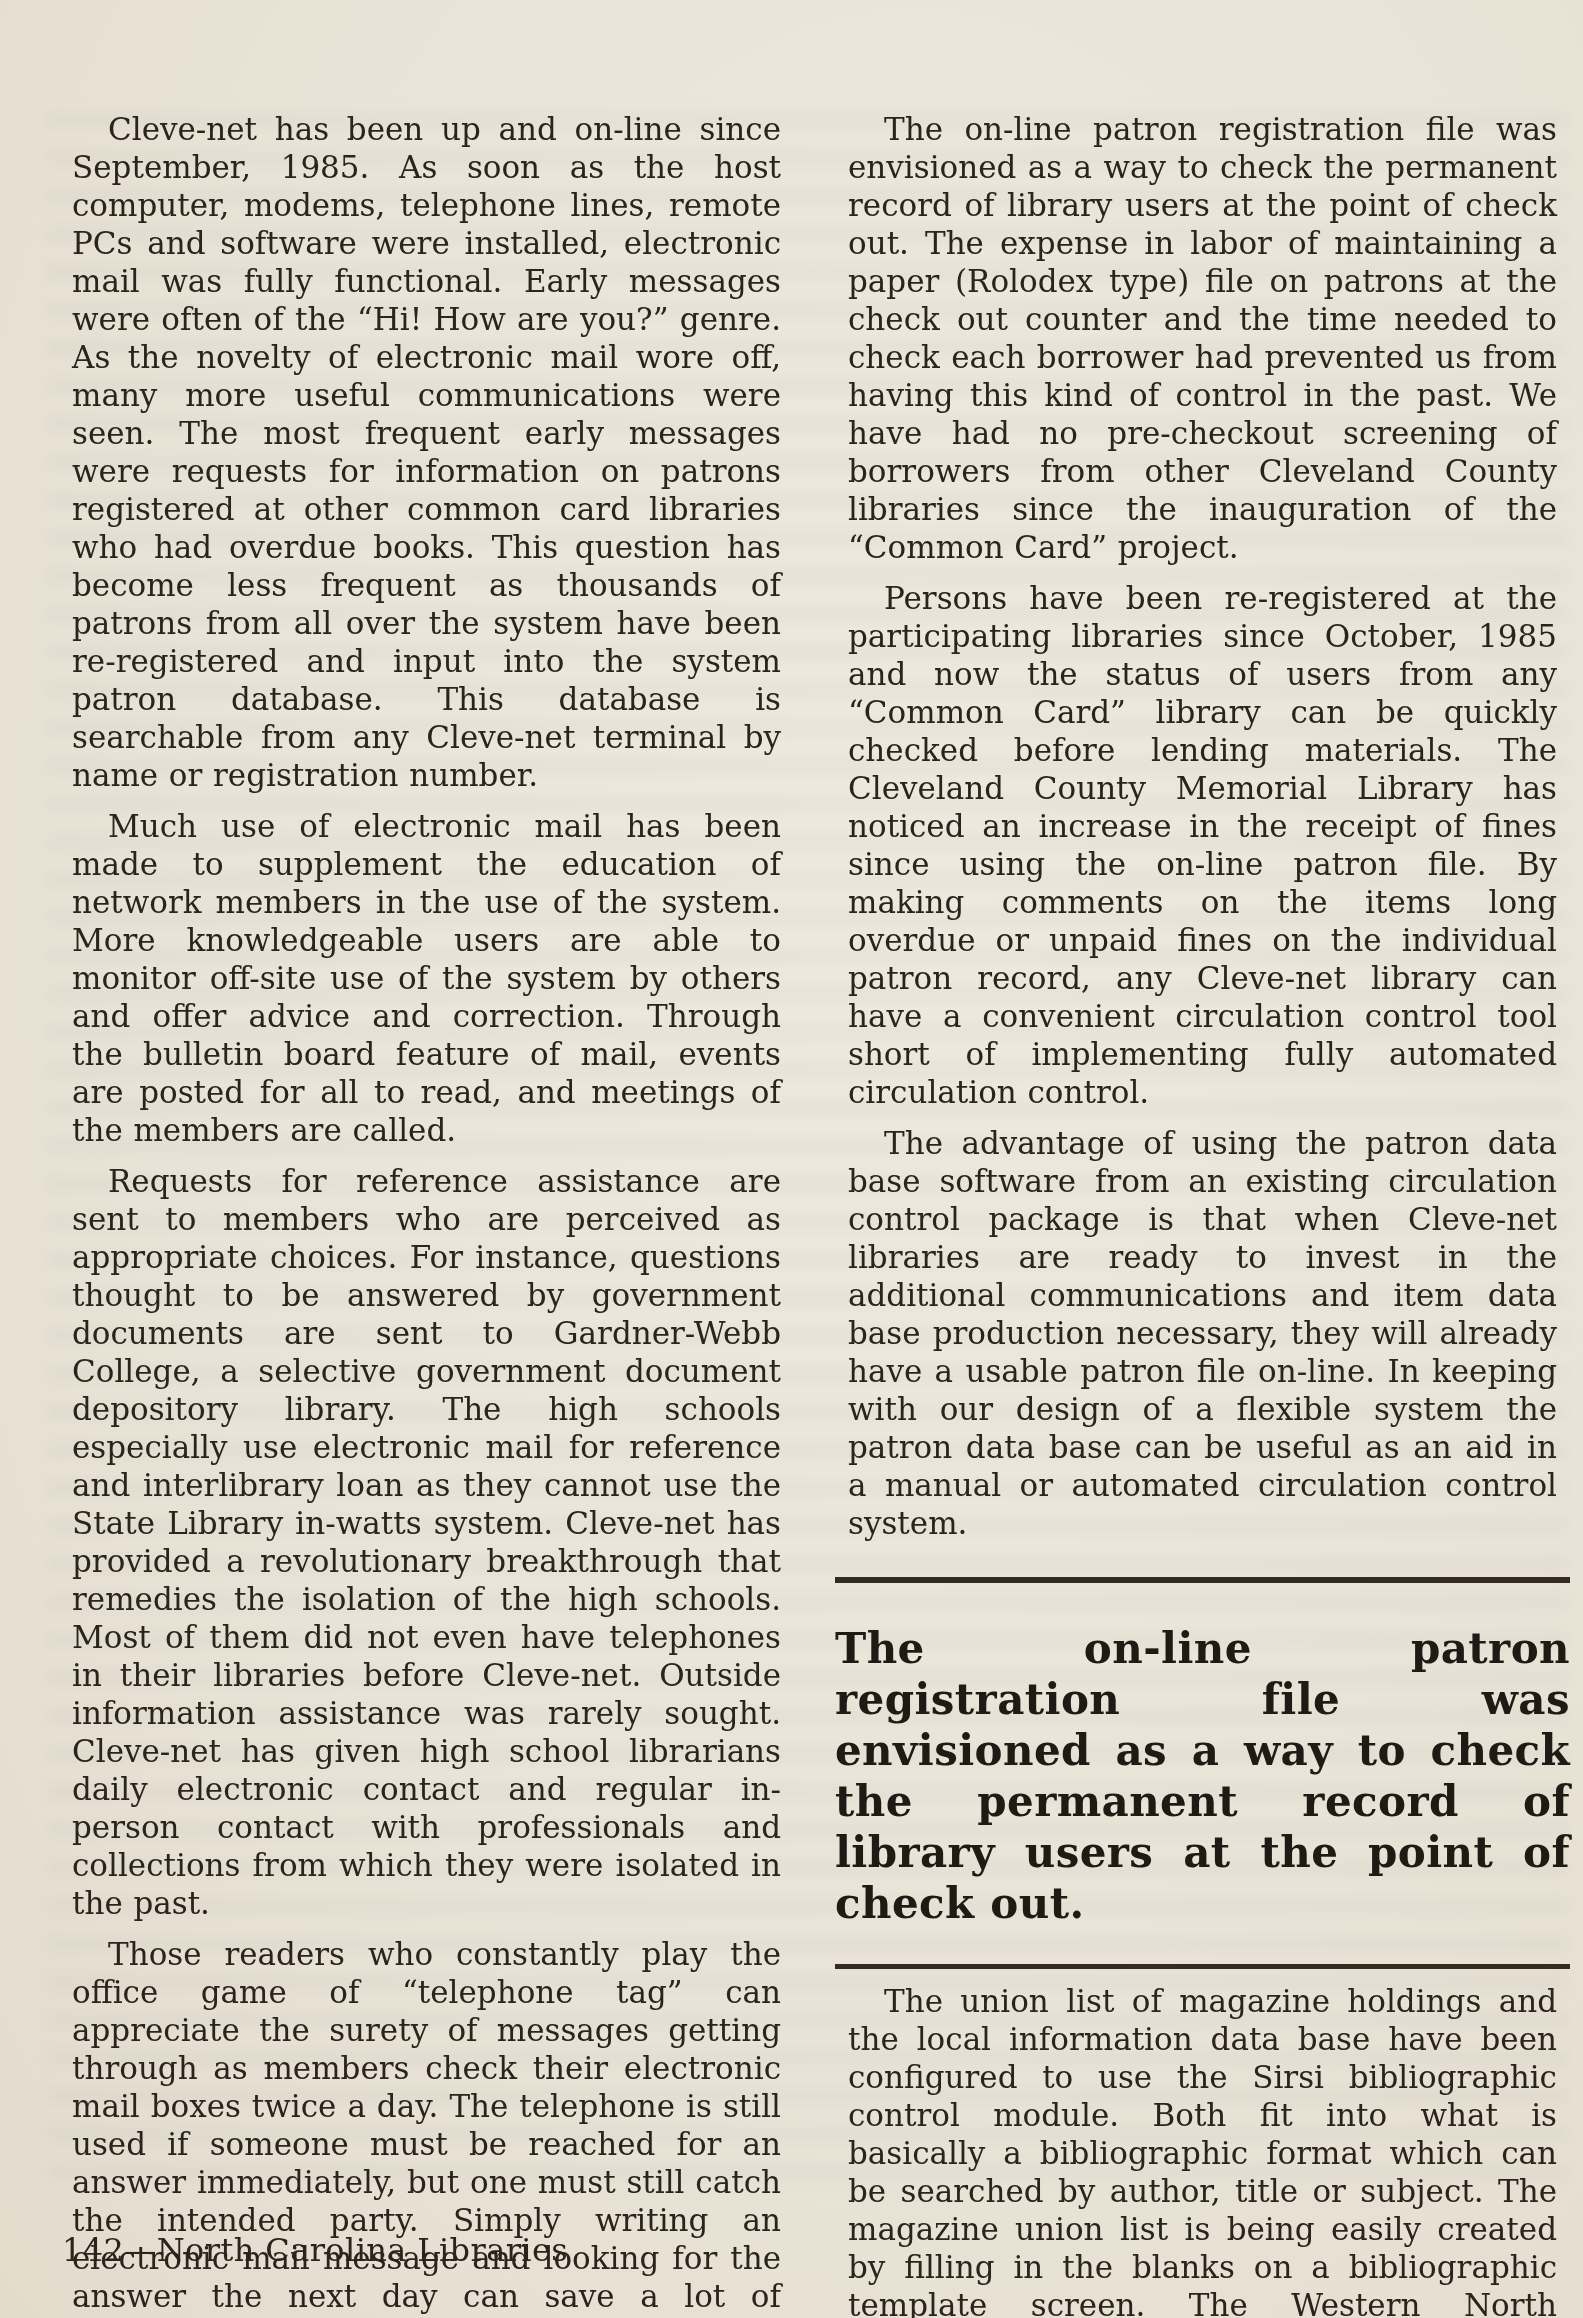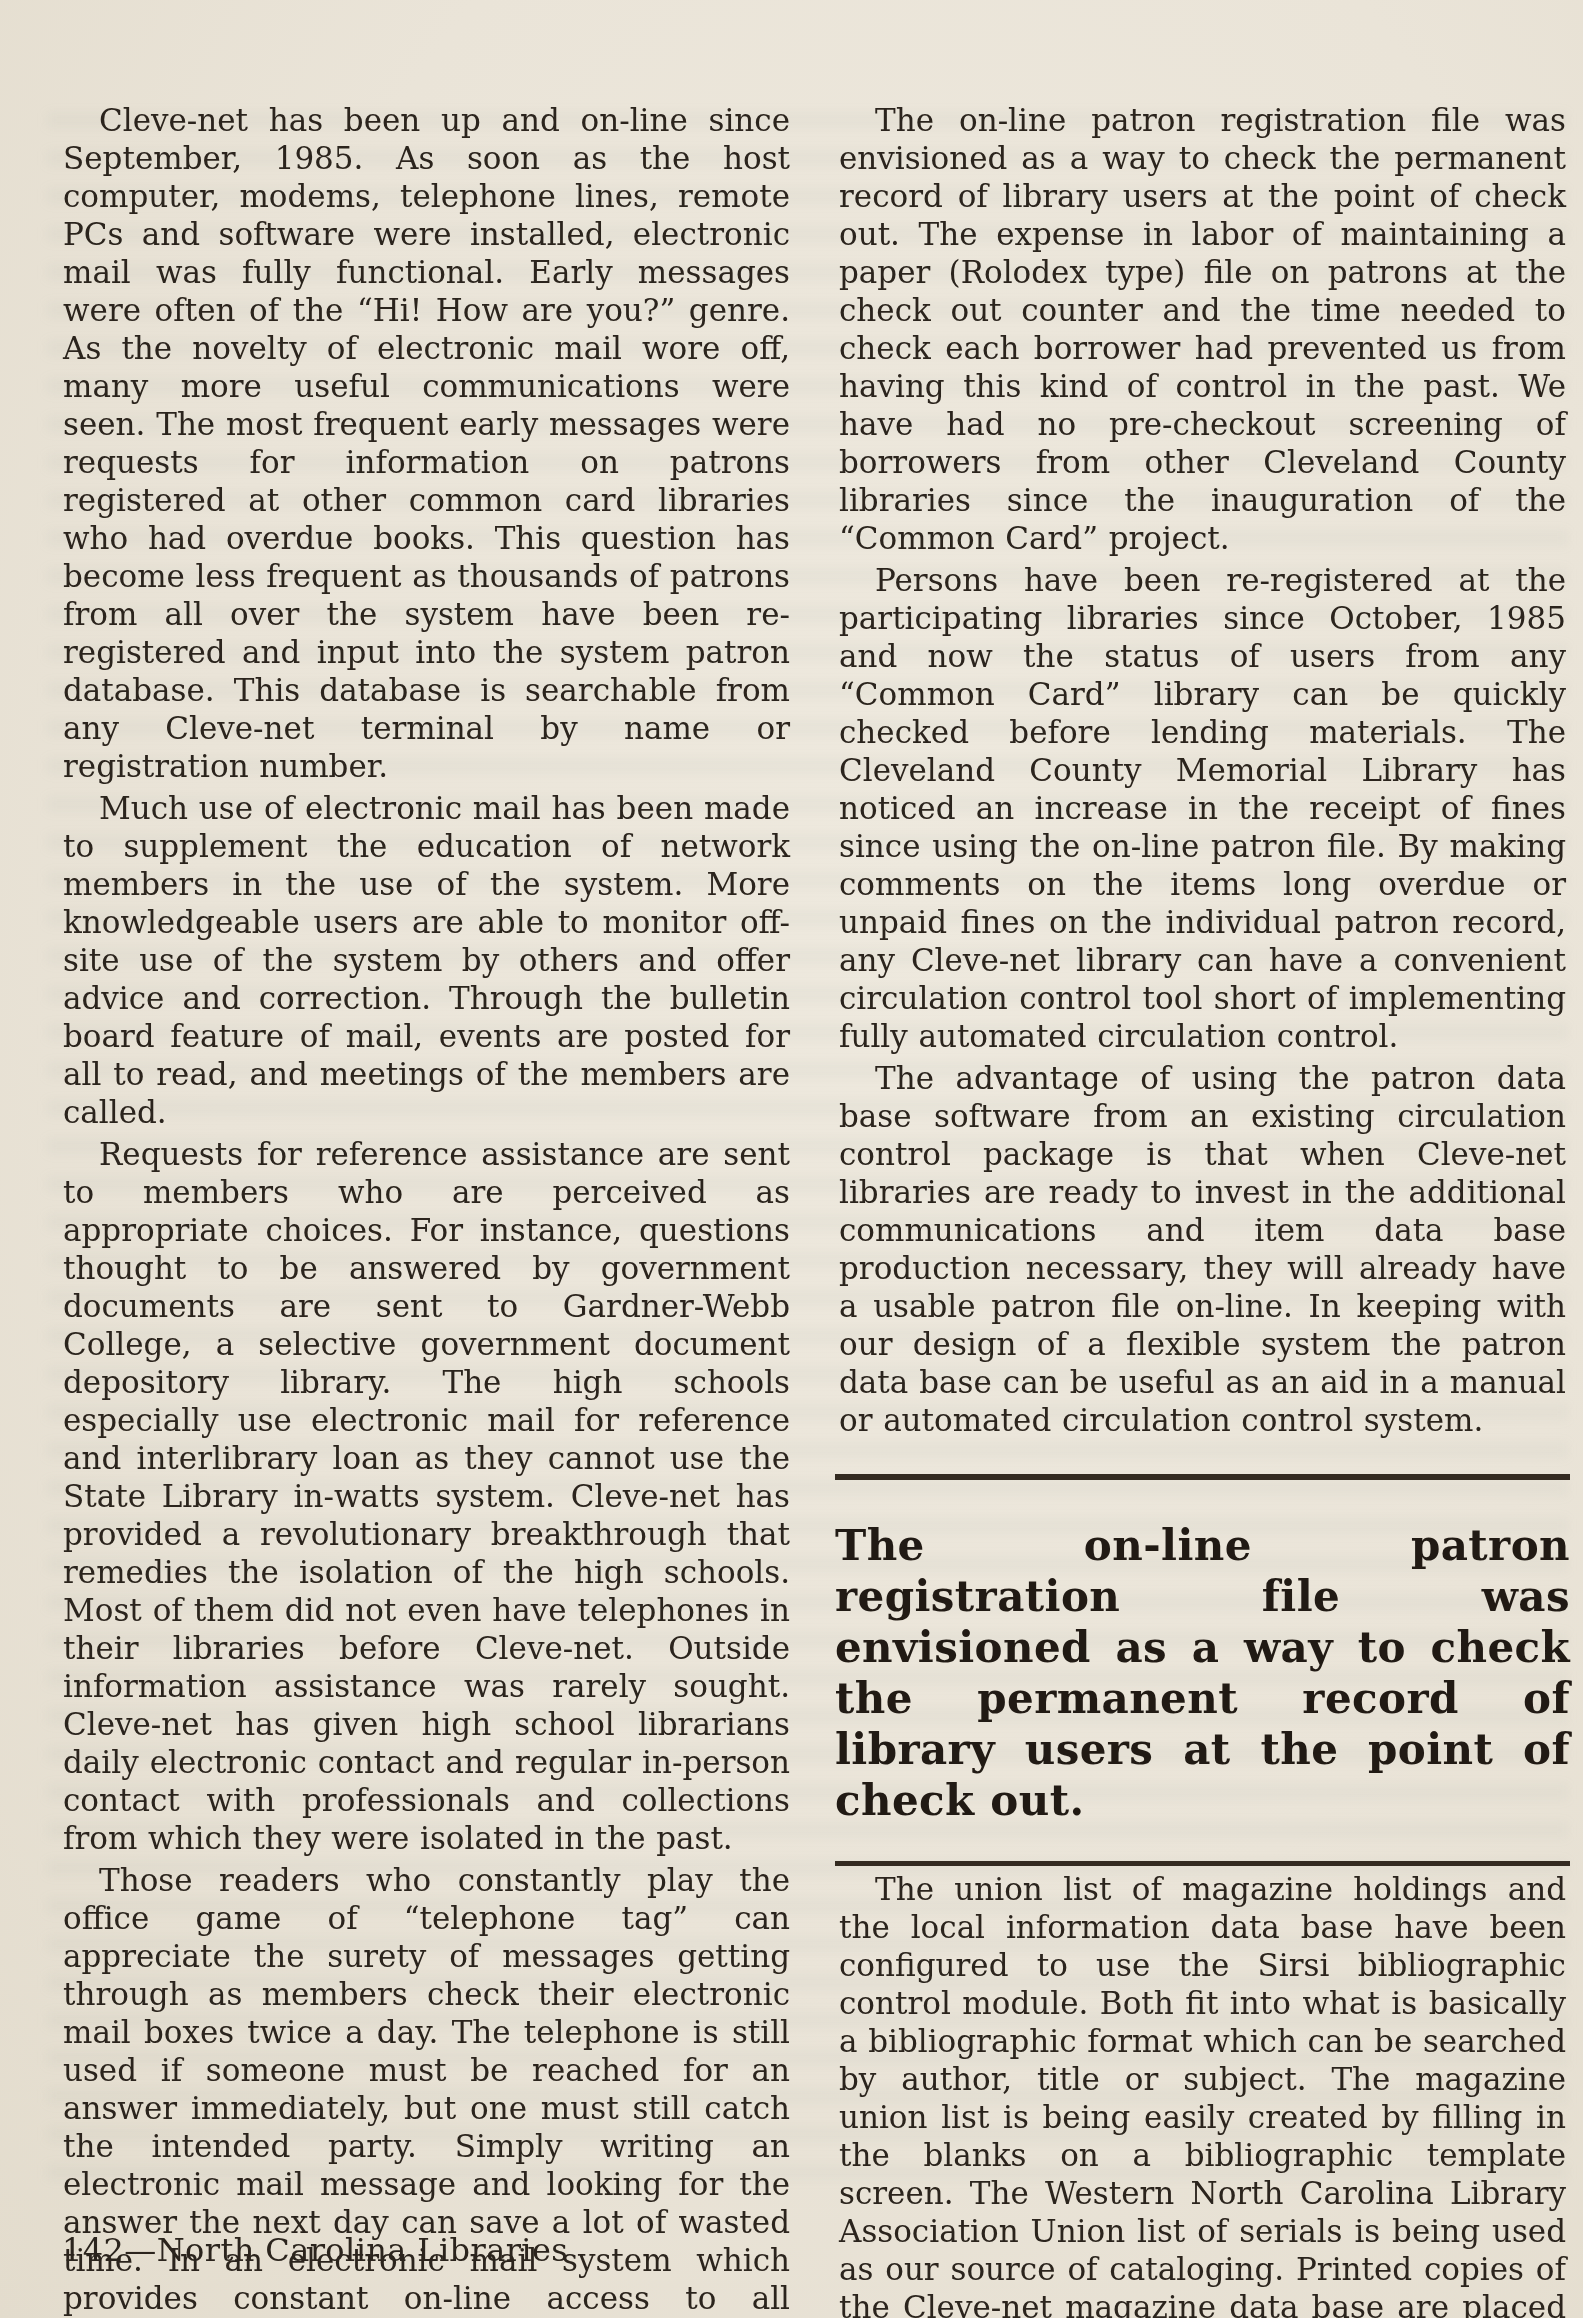--- a/index.html
+++ b/index.html
@@ -36,21 +36,21 @@
   .col {
     width: 735px;
     font-size: 31px;
     line-height: 38px;
     text-align: justify;
     hyphens: auto;
     -webkit-hyphens: auto;
     word-spacing: 0.8px;
   }
   .col p {
-    margin: 4px;
+    margin: 13px;
     text-indent: 36px;
   }
   .rule {
     height: 5.5px;
     background: #342b21;
     margin: 0;
   }
   .rule-top { margin-top: 35px; }
   .pullquote {
     margin: 0;

